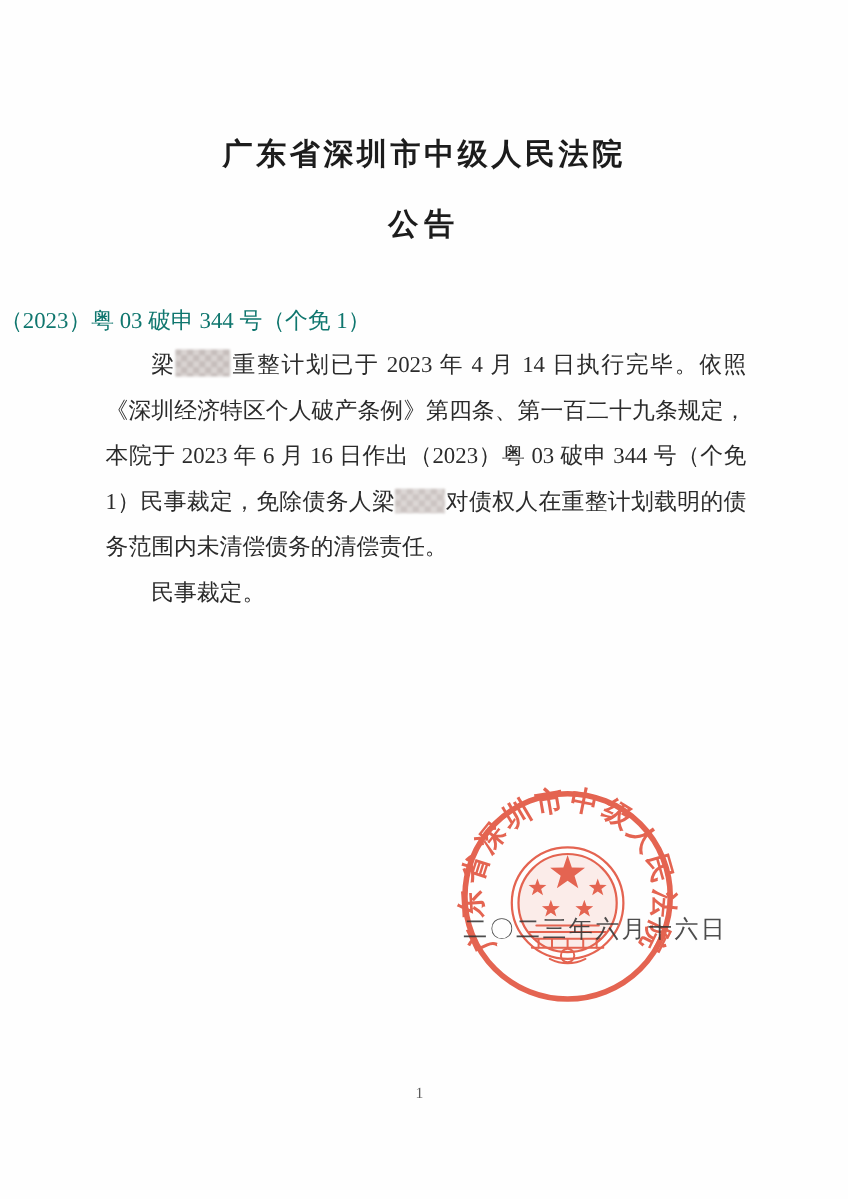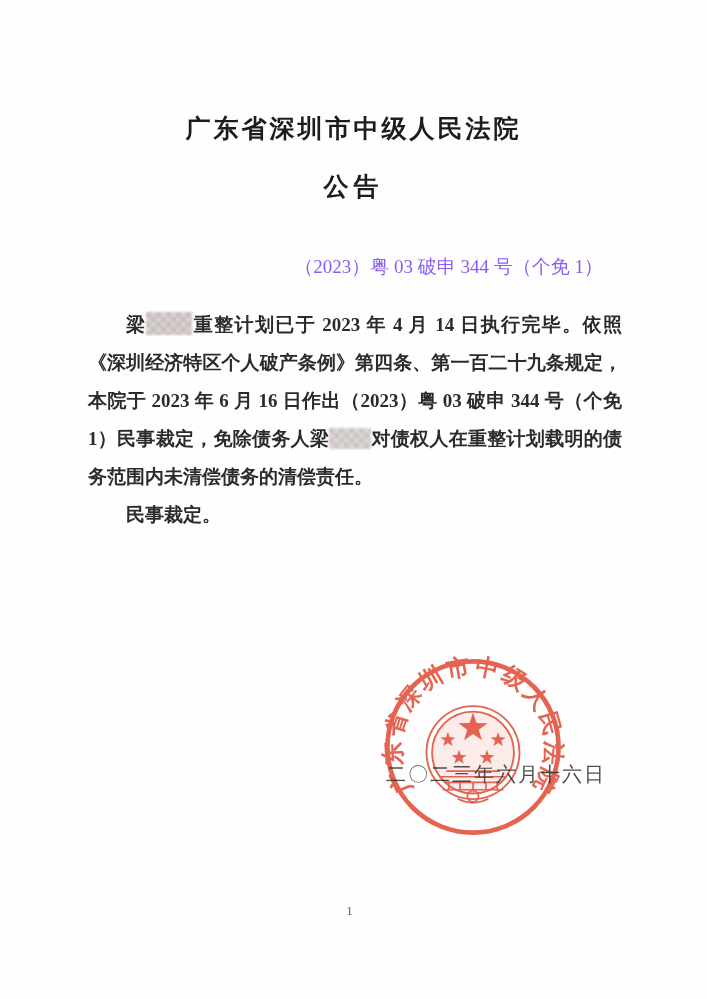--- a/index.html
+++ b/index.html
@@ -24,30 +24,29 @@
   }
   .doc-type {
     position: absolute; top: 170px; left: 0; right: 0;
     text-align: center;
     font-size: 25px; font-weight: bold;
     letter-spacing: 5px;
     color: #1c1c1c;
   }
   .case-number {
     position: absolute; top: 254px; left: 0; right: 104px;
-    text-align: right;
+    text-align: left;
     font-size: 19px;
-    color: #8b5cf6;
+    color: #0f766e;
   }
   .body-text {
-    position: absolute; top: 306px; left: 88px; width: 534px;
+    position: absolute; top: 286px; left: 88px; width: 534px;
     font-size: 19px; line-height: 38px;
     text-align: justify;
     color: #2b2b2b;
-    font-weight: bold;
   }
   .body-text p { text-indent: 2em; }
   .redacted {
     display: inline-block;
     width: 46px; height: 23px;
     vertical-align: -4px;
     background:
       repeating-conic-gradient(#d9d3d1 0% 25%, #c6bebc 0% 50%) 0 0 / 10px 10px;
     filter: blur(0.8px);
     border-radius: 1px;

